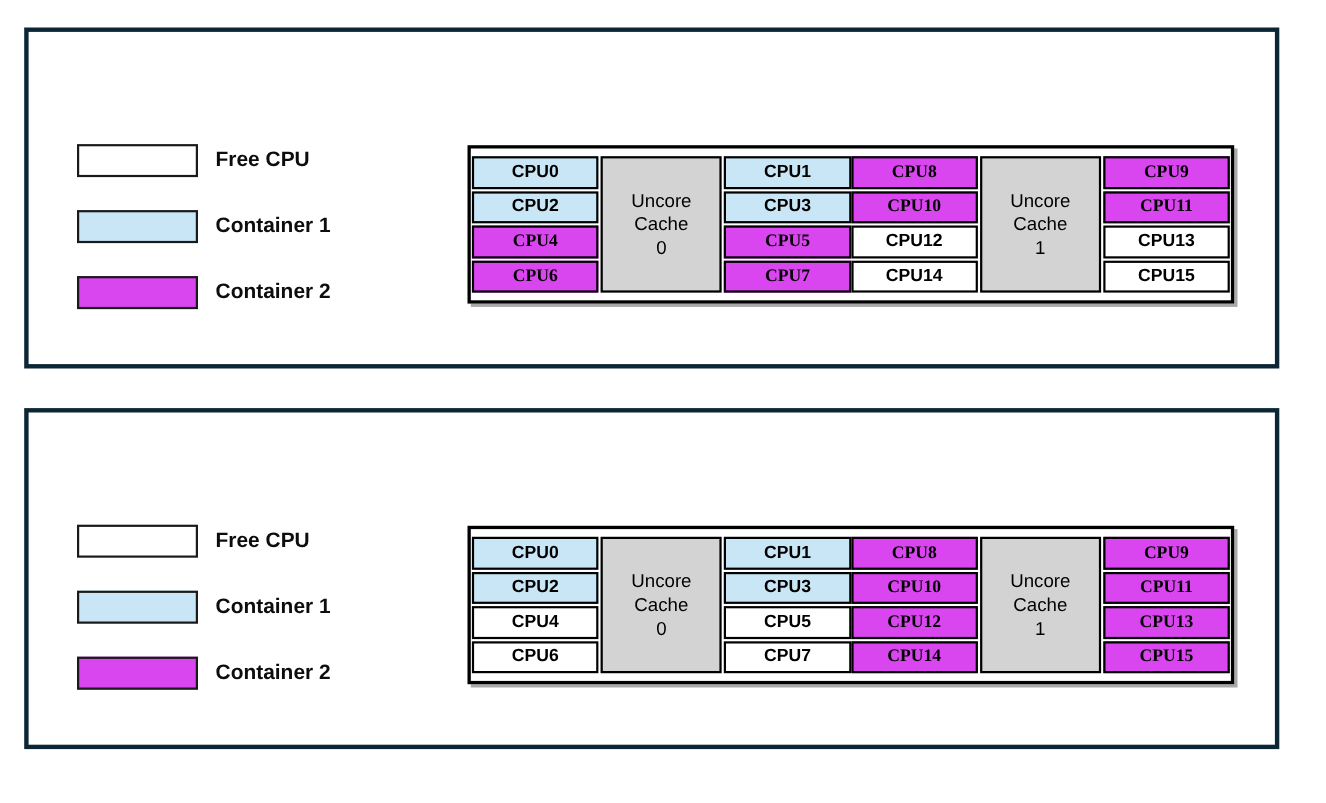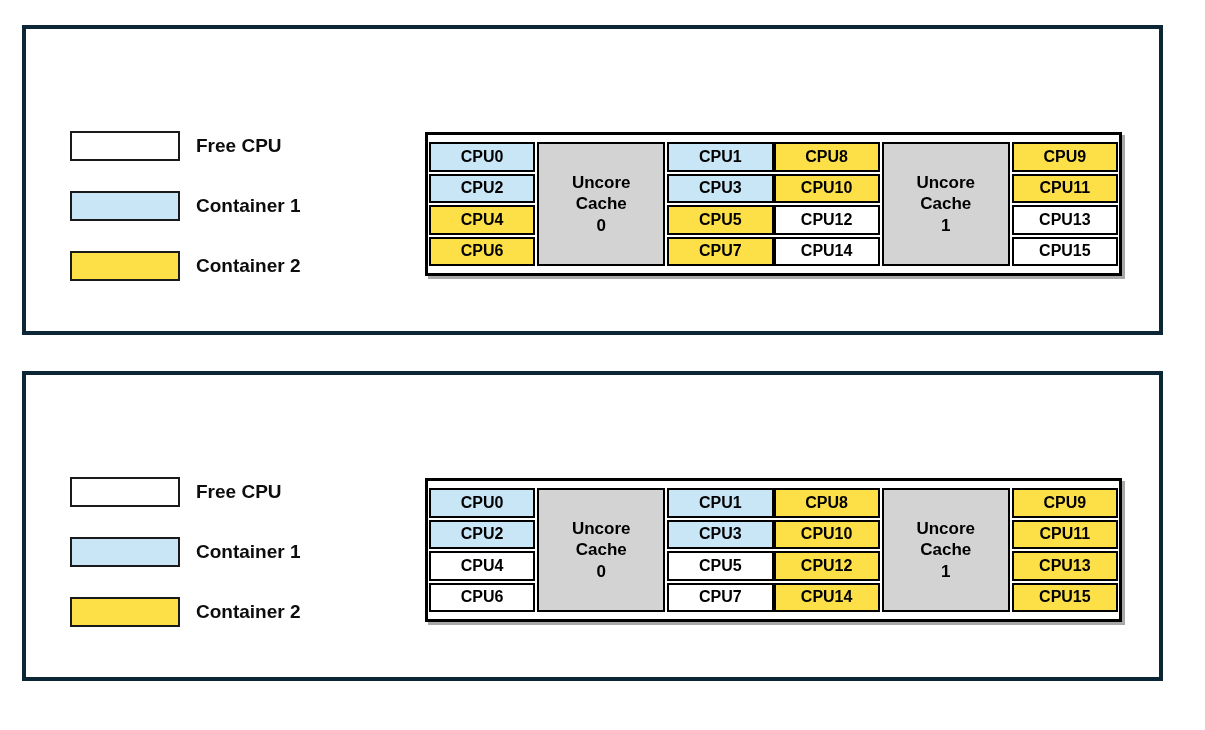--- a/index.html
+++ b/index.html
@@ -74,34 +74,34 @@
   .group { flex: 1; display: flex; gap: 2px; min-width: 0; }
   .cpu-col { flex: 1; display: flex; flex-direction: column; gap: 2px; min-width: 0; }
   .cpu-cell {
     flex: 1;
     border: 2px solid #000000;
     display: flex; align-items: center; justify-content: center;
     font-size: 16px; font-weight: bold; color: #000000;
     white-space: nowrap;
   }
   .cache-box {
-    width: 128px; flex: 0 0 auto;
+    width: 110px; flex: 0 0 auto;
     border: 2px solid #000000;
     background: #d3d3d3;
     display: flex; flex-direction: column;
     align-items: center; justify-content: center;
-    font-size: 17px; font-weight: bold; color: #000000;
+    font-size: 17px; font-weight: normal; color: #000000;
     line-height: 1.25;
     text-align: center;
   }
 
   
   [data-state="free"]       { background: #ffffff; }
   [data-state="container1"] { background: #c8e6f5; }
-  [data-state="container2"] { background: #fde047; }
+  [data-state="container2"] { background: #d946ef; font-family: Liberation Serif, serif; }
 </style>
 </head>
 <body>
 
 <section class="panel p1">
 
   <div class="legend">
     <div class="legend-row">
       <span class="swatch" data-state="free"></span>
       <span class="legend-label">Free CPU</span>

